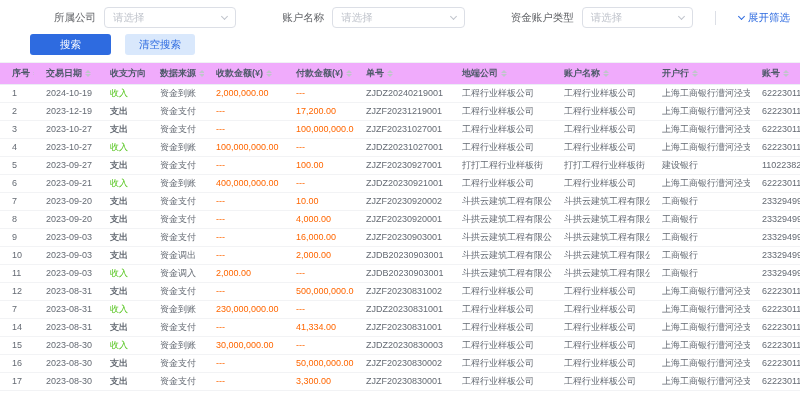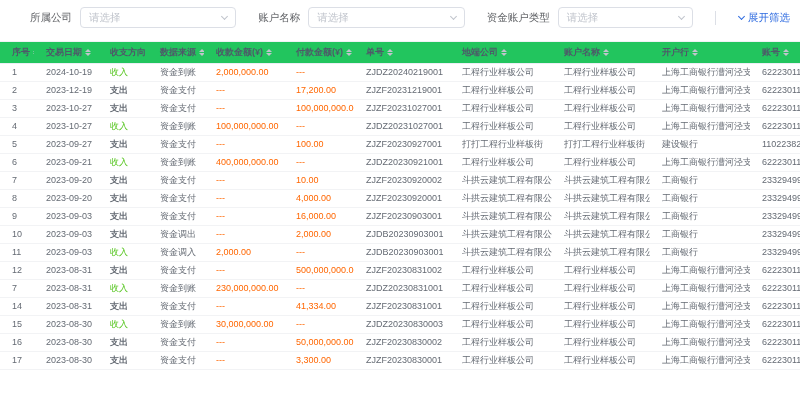--- a/index.html
+++ b/index.html
@@ -12,21 +12,21 @@
   
   .topbar{ height:28px; background:var(--topbar); display:flex; align-items:center;
            justify-content:space-between; padding:0 12px; }
   .page-title{ color:#fff; font-size:12px; font-weight:bold; letter-spacing:.5px; }
   .export-btn{ display:flex; align-items:center; gap:4px; background:transparent;
                border:1px solid rgba(255,255,255,.85); border-radius:3px; color:#fff;
                font-size:10px; height:19px; padding:0 9px; cursor:pointer; font-family:inherit; }
 
   
   .filter-bar{ display:flex; align-items:center; padding:7px 10px 0 30px; }
-  .filter-item{ display:flex; align-items:center; flex:1; margin-right:22px; min-width:0; }
+  .filter-item{ display:flex; align-items:center; flex:1; margin-right:22px; min-width:0;margin-left:24px; }
   .filter-label{ font-size:10.5px; color:#606266; margin-right:8px; white-space:nowrap; }
   .select{ flex:1; height:21px; border:1px solid #DCDFE6; border-radius:4px; background:#fff;
            display:flex; align-items:center; justify-content:space-between; padding:0 8px;
            cursor:pointer; min-width:100px; }
   .select-placeholder{ font-size:10.5px; color:#C0C4CC; }
   .chev{ width:5px; height:5px; border-right:1px solid #C0C4CC; border-bottom:1px solid #C0C4CC;
          transform:rotate(45deg); margin-top:-2px; flex:0 0 auto; }
   .filter-right{ display:flex; align-items:center; white-space:nowrap;gap:13px; }
   .v-divider{ width:1px; height:14px; background:#DCDFE6; margin-right:10px; }
   .expand-link{ color:var(--brand); font-size:10.5px; display:flex; align-items:center;
@@ -36,21 +36,21 @@
   
   .action-bar{ padding:6px 0 7px 30px; display:flex; gap:14px; }
   .btn{ height:21px; border:none; border-radius:3px; font-size:10.5px; cursor:pointer;
         font-family:inherit; line-height:21px; }
   .btn.primary{ background:var(--brand); color:#fff; padding:0 30px; }
   .btn.soft{ background:#D9E8FC; color:var(--brand); padding:0 14px; }
 
   
   .table-wrap{ width:800px; overflow:hidden; }
   table.grid{ width:800px; table-layout:fixed; border-collapse:collapse; }
-  thead th{ background:#22c55e; height:22px; font-size:9px; font-weight:bold; color:#4E5969;
+  thead th{ background:#f0abfc; height:22px; font-size:9px; font-weight:bold; color:#4E5969;
             text-align:left; border-top:1px solid #F0F2F5; border-bottom:1px solid #EBEEF5;
             padding:0 4px 0 12px; white-space:nowrap; overflow:hidden; }
   tbody td{ height:17px; line-height:17px; font-size:9px; color:#646A73;
             border-bottom:1px solid #F2F3F5; padding:0 4px 0 12px;
             white-space:nowrap; overflow:hidden; }
   td.amount{ color:var(--amount); }
   td.income{ color:var(--income); }
   td.expense{ color:#646A73;font-weight:bold; }
   .col-0{width:34px}.col-1{width:64px}.col-2{width:50px}.col-3{width:56px}
   .col-4{width:80px}.col-5{width:70px}.col-6{width:96px}.col-7{width:102px}
@@ -93,20 +93,22 @@
     <div class="filter-right">
       <span class="v-divider"></span>
       <a class="expand-link">
         <span class="chev blue"></span>
         <span>展开筛选</span>
       </a>
     </div>
   </section>
 
   <section class="action-bar">
+    <button class="btn primary">搜索</button>
+    <button class="btn soft">清空搜索</button>
   </section>
 
   <section class="table-wrap">
     <table class="grid">
       <thead>
         <tr>
             <th class="col-0"><span class="th-label">序号</span><span class="caret-wrap">
                 <i class="caret-up"></i>
                 <i class="caret-down"></i>
               </span></th>

